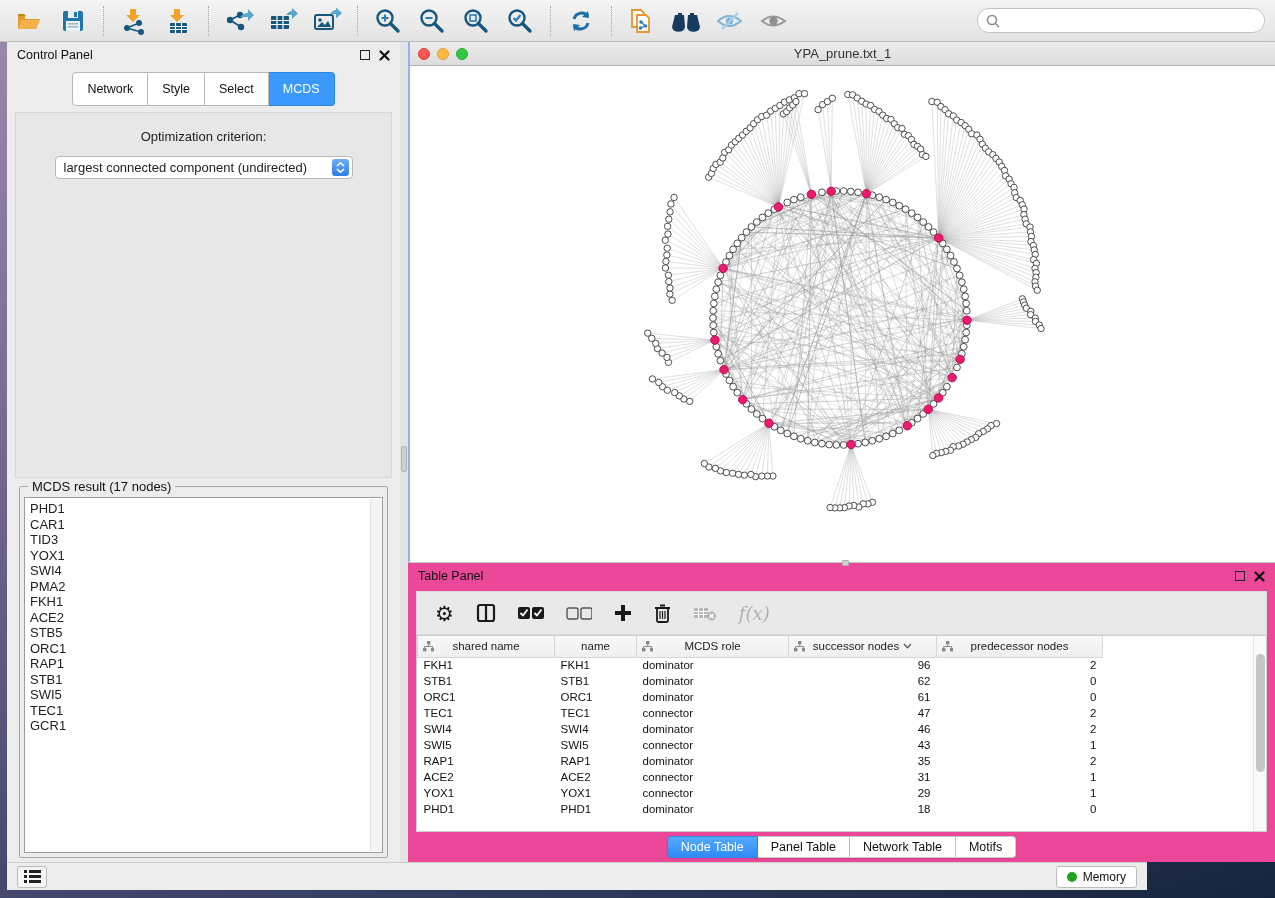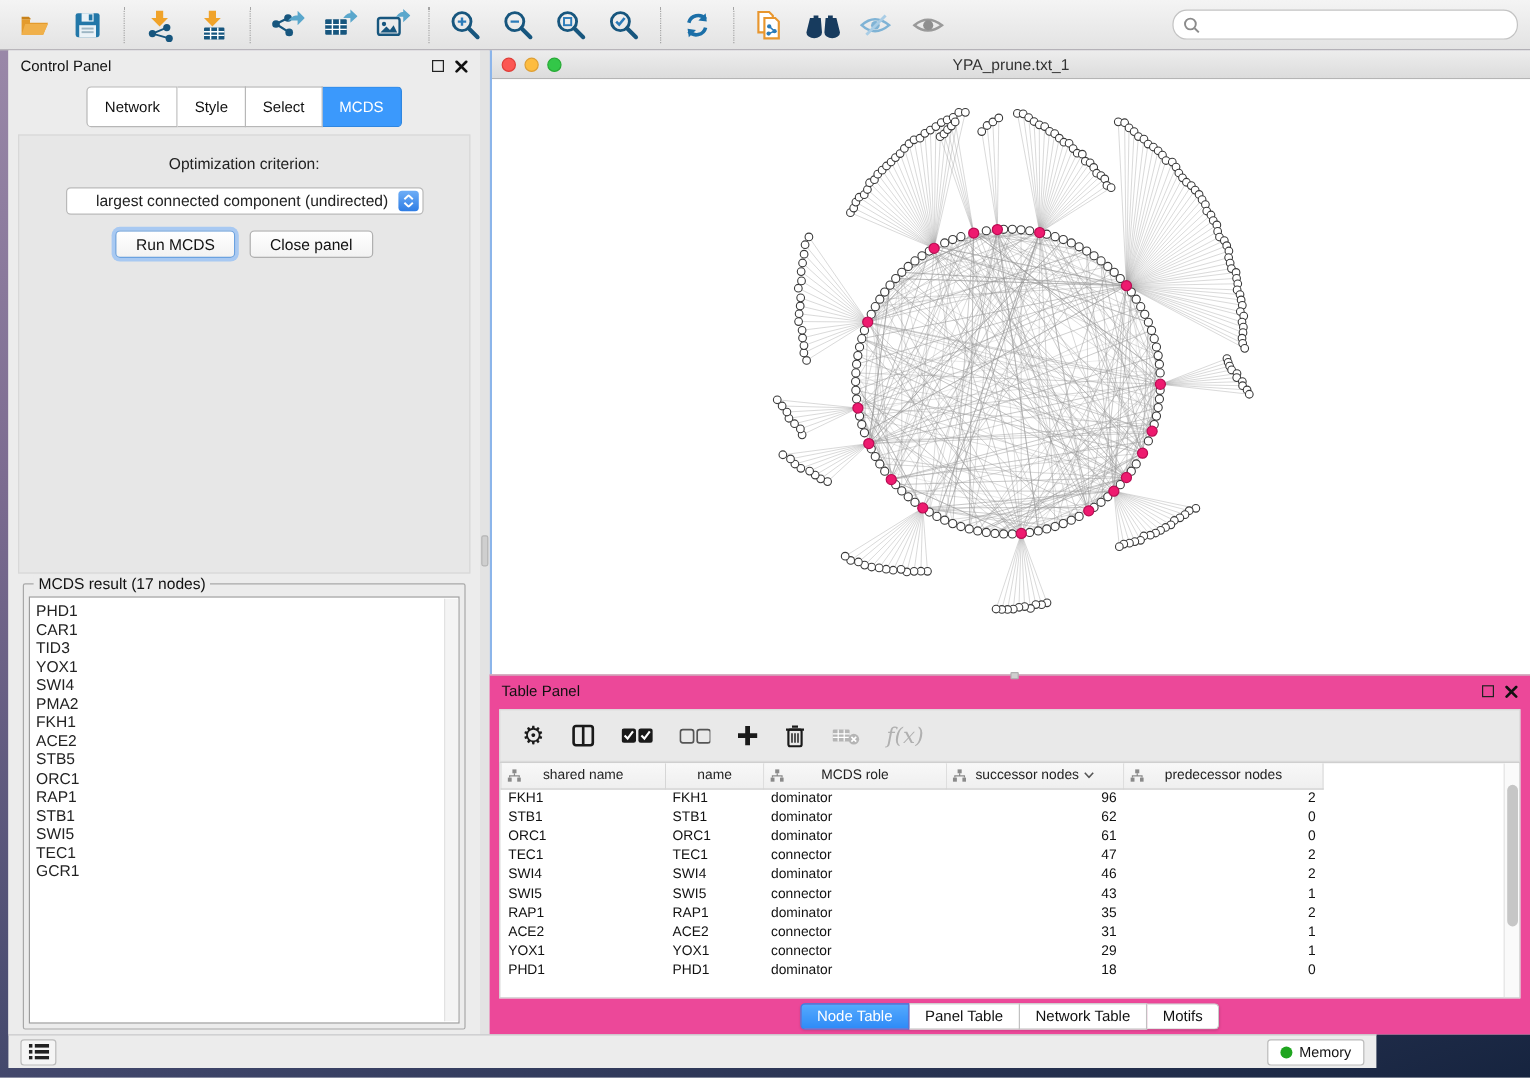--- a/index.html
+++ b/index.html
@@ -40,21 +40,21 @@
   .cp-tab:first-child { border-left:1px solid #b7b7b7; border-radius:4px 0 0 4px; }
   .cp-tab:last-child { border-radius:0 4px 4px 0; }
   .cp-tab.selected { background:#3b99fc; border-color:#2f86e0; color:#fff; }
   .cp-content {
     margin:0 8px; height:366px; background:#e7e7e7; border:1px solid #d8d8d8;
     display:flex; flex-direction:column; align-items:center; padding-top:16px;
   }
   .opt-label { font-size:13px; margin-bottom:12px; }
   .select-box {
     width:298px; height:23px; background:#fff; border:1px solid #b9b9b9; border-radius:4px;
-    display:flex; align-items:center; position:relative;text-align:right;
+    display:flex; align-items:center; position:relative;
   }
   .select-box .sel-text { flex:1; padding:0 8px; font-size:13px; white-space:nowrap; }
   .sel-stepper {
     width:17px; height:17px; margin-right:3px; border-radius:3px;
     background:linear-gradient(#6eaef7,#2f7de4); display:flex; flex-direction:column;
     align-items:center; justify-content:center; gap:1px;
   }
   .btn-row { margin-top:13px; display:flex; gap:12px; }
   .push-btn {
     height:23px; padding:0 16px; background:linear-gradient(#ffffff,#f2f2f2);
@@ -304,24 +304,20 @@
       <div class="select-box">
         <span class="sel-text">largest connected component (undirected)</span>
         <span class="sel-stepper">
           <svg width="9" height="5">
               <path d="M1 4 L4.5 0.8 L8 4" stroke="#fff" stroke-width="1.6" fill="none"></path>
             </svg>
           <svg width="9" height="5">
               <path d="M1 1 L4.5 4.2 L8 1" stroke="#fff" stroke-width="1.6" fill="none"></path>
             </svg>
         </span>
-      </div>
-      <div class="btn-row">
-        <div class="push-btn focused">Run MCDS</div>
-        <div class="push-btn">Close panel</div>
       </div>
     </div>
     <div class="groupbox">
       <span class="groupbox-legend">MCDS result (17 nodes)</span>
       <div class="mcds-list">
         <div id="mcds-items">
             <div>PHD1</div>
             <div>CAR1</div>
             <div>TID3</div>
             <div>YOX1</div>

